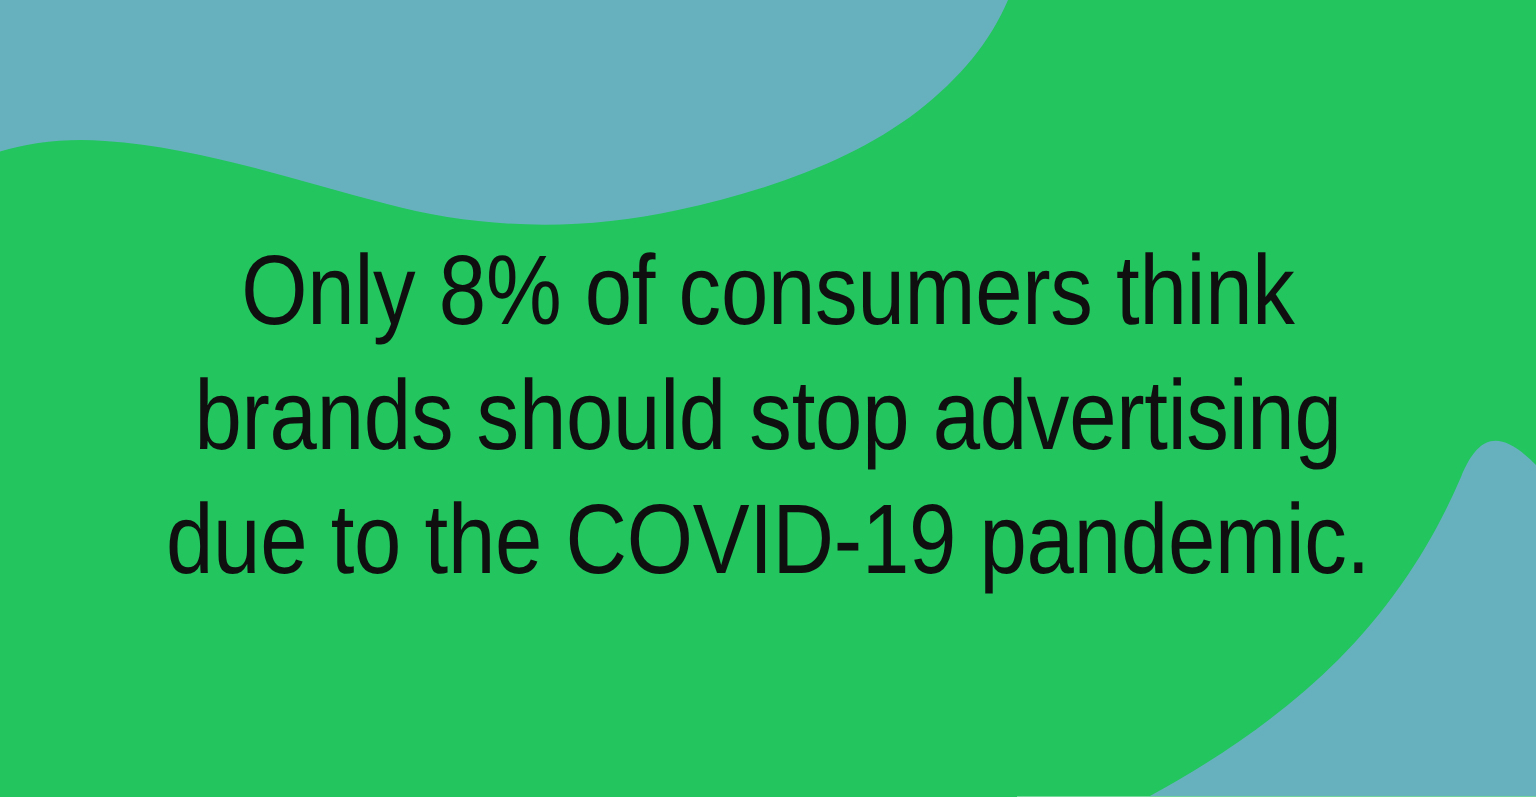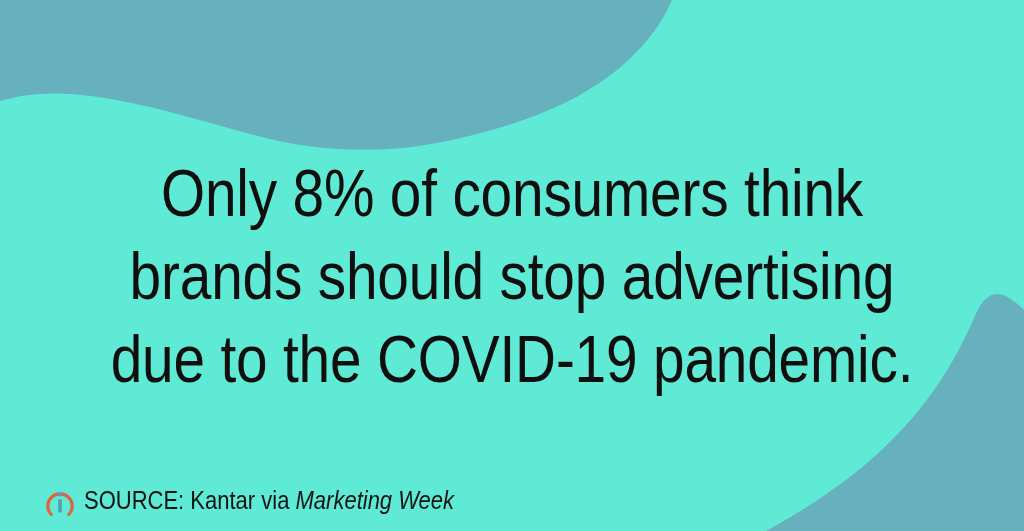--- a/index.html
+++ b/index.html
@@ -12,21 +12,21 @@
     height: 531px;
     background: #ffffff;
     font-family: "Liberation Sans", sans-serif;
     overflow: hidden;
   }
 
   #card {
     position: relative;
     width: 1024px;
     height: 531px;
-    background: #5eead4;
+    background: #22c55e;
     overflow: hidden;
   }
 
   
   #deco-layer {
     position: absolute;
     left: 0;
     top: 0;
     width: 1024px;
     height: 531px;
@@ -97,26 +97,14 @@
     <path fill="#67B1BE" d="M1024,531 L766,531 C812,506 856,476 892,440
              C930,402 956,360 974,318 C986,289 1000,286 1024,310 Z"></path>
   </svg>
 
   <div id="headline">
     <span class="hl-line">Only 8% of consumers think</span>
     <span class="hl-line">brands should stop advertising</span>
     <span class="hl-line">due to the COVID-19 pandemic.</span>
   </div>
 
-  <div id="source-row">
-    <svg id="source-icon" viewBox="0 0 30 34" xmlns="http://www.w3.org/2000/svg">
-
-      <path d="M6.2,31.5 A12.2,12.2 0 1 1 23.8,31.5" fill="none" stroke="#E2603C" stroke-width="3.1" stroke-linecap="round"></path>
-
-      <circle cx="15" cy="11.2" r="2.2" fill="#5B9DB8"></circle>
-      <path d="M13.1,16.2 h3.8 v11.6 a1.9,1.9 0 0 1 -1.9,1.9 a1.9,1.9 0 0 1 -1.9,-1.9 Z" fill="#5B9DB8"></path>
-    </svg>
-    <div id="source-text">
-      <span>SOURCE: Kantar via </span><span class="src-em">Marketing Week</span>
-    </div>
-  </div>
 
 </div>
 
 </body></html>

